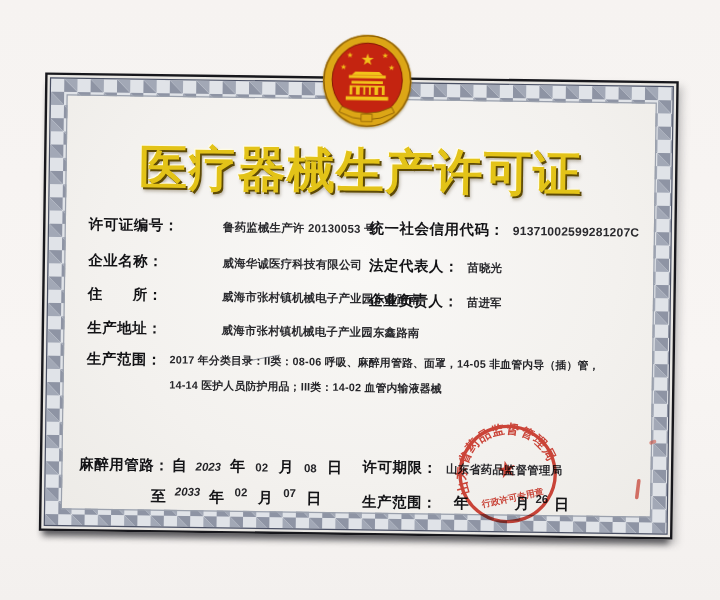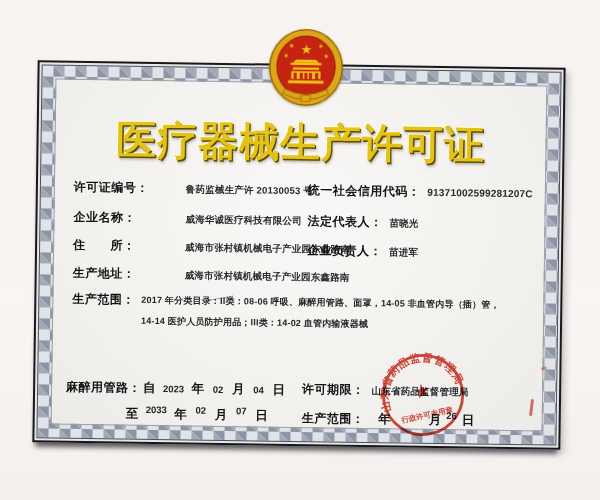--- a/index.html
+++ b/index.html
@@ -75,21 +75,21 @@
   #scope-line2{left:88px;top:234px;position:absolute;}
   .scope-text{font-size:9px;color:#26262a;font-weight:600;letter-spacing:0.2px;white-space:nowrap;}
   .pen-slash{position:absolute;left:152px;top:216px;width:28px;height:0;
     border-top:1.5px solid #979aa0;transform:rotate(-11deg);}
 
   
   #row-valid1{left:14px;top:299px;}
   #row-valid2{left:72px;top:325px;}
   .dchar{font-weight:bold;font-size:12.5px;color:#131316;margin:0 2px;}
   .num{display:inline-block;text-align:center;font-size:9.5px;font-weight:600;color:#232327;}
-  .num.y{width:32px;} .num.md{width:24px;}
+  .num.y{width:32px;font-style:italic;} .num.md{width:24px;}
   .raised{position:relative;top:-5px;}
 
   
   #row-dept{left:250px;top:298px;}
   #row-date{left:250px;top:327px;}
   .spacer12{display:inline-block;width:12px;}
   .spacer34{display:inline-block;width:34px;}
   .day-num{font-size:9.5px;font-weight:600;color:#232327;position:relative;top:-5px;margin:0 3px;}
 
   
@@ -152,21 +152,21 @@
         <span class="scope-text" id="scope-line1">2017 年分类目录：II类：08-06 呼吸、麻醉用管路、面罩，14-05 非血管内导（插）管，</span>
         <span class="scope-text" id="scope-line2">14-14 医护人员防护用品；III类：14-02 血管内输液器械</span>
 
         <div class="row" id="row-valid1">
           <span class="lbl">麻醉用管路：</span>
           <span class="dchar">自</span>
           <span class="num y">2023</span>
           <span class="dchar">年</span>
           <span class="num md">02</span>
           <span class="dchar">月</span>
-          <span class="num md">04</span>
+          <span class="num md">08</span>
           <span class="dchar">日</span>
         </div>
 
         <div class="row" id="row-valid2">
           <span class="dchar">至</span>
           <span class="num y raised">2033</span>
           <span class="dchar">年</span>
           <span class="num md raised">02</span>
           <span class="dchar">月</span>
           <span class="num md raised">07</span>

